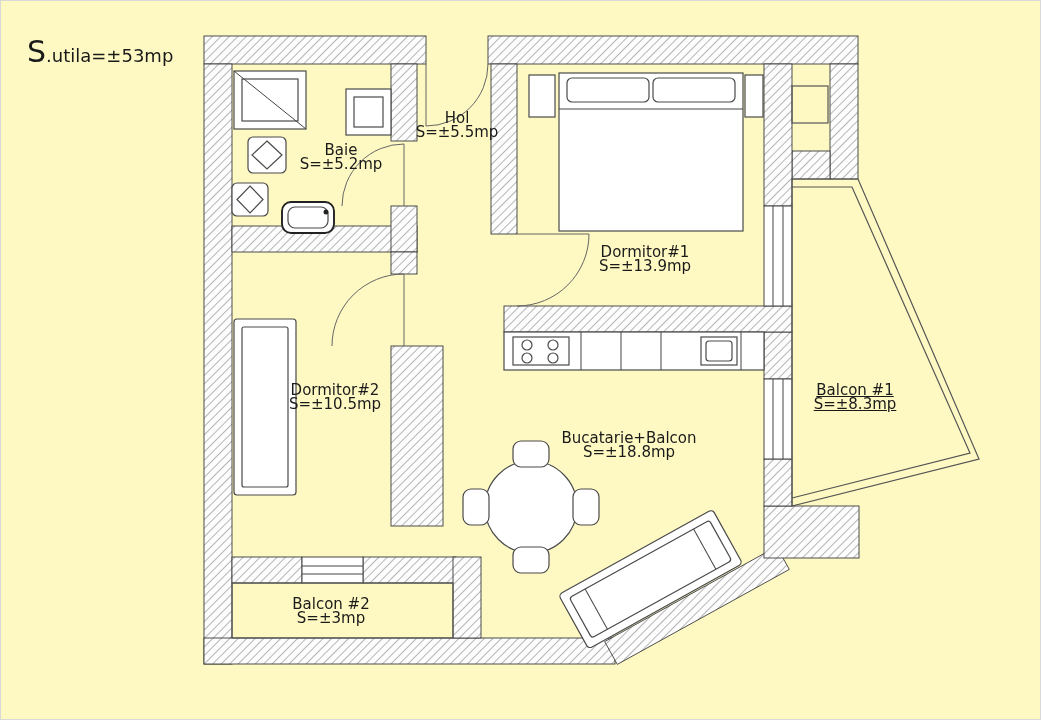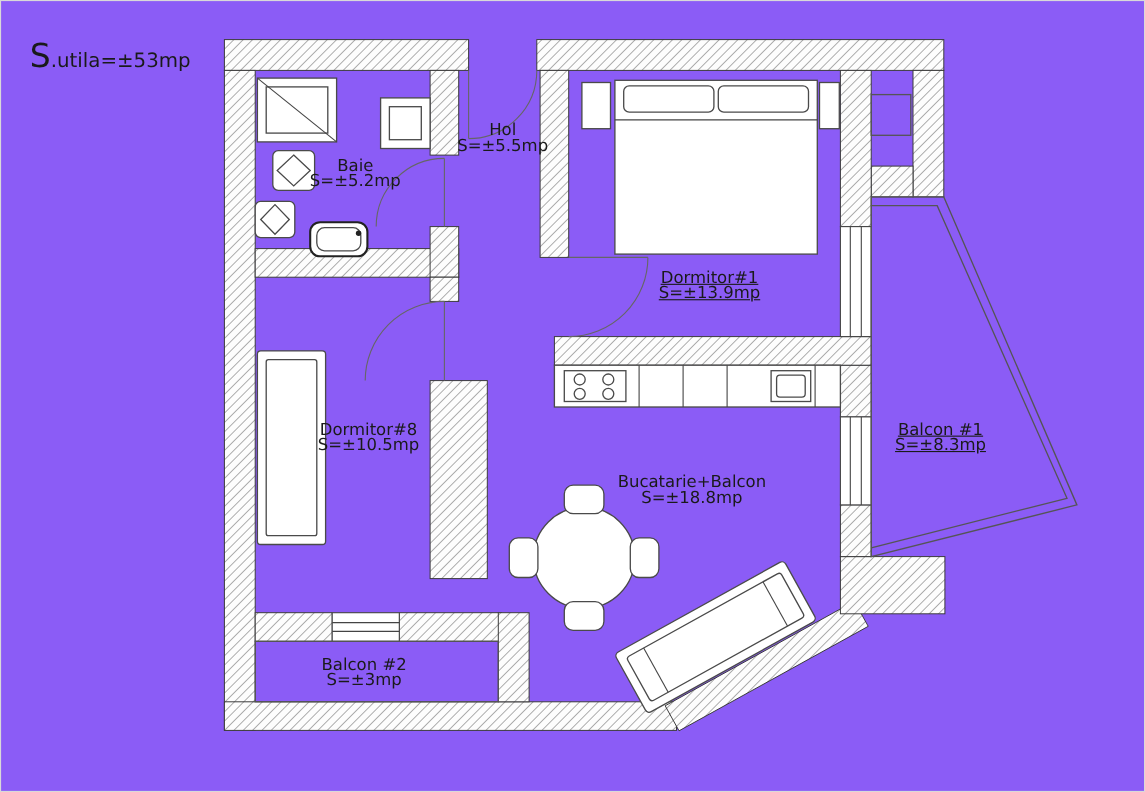--- a/index.html
+++ b/index.html
@@ -1,19 +1,19 @@
 <!DOCTYPE html>
 <html><head>
 <meta charset="utf-8">
 <style>
   html,body{margin:0;padding:0;background:#ffffff;}
   .stage{
     position:relative;
     width:1041px;height:720px;
-    background:#8b5cf6;
+    background:#fef9c3;
     border:1px solid #d9d9d9;
     box-sizing:border-box;
     overflow:hidden;
     font-family:"DejaVu Sans","Liberation Sans",sans-serif;
     color:#1a1a1a;
   }
   .plan-svg{position:absolute;left:0;top:0;width:1041px;height:720px;}
   .wall{fill:url(#hatch);stroke:#3a3a3a;stroke-width:0.9;}
   .thin{fill:none;stroke:#555;stroke-width:1.2;}
   .win{fill:#ffffff;stroke:#444;stroke-width:1;}
@@ -29,23 +29,23 @@
   .hdr-big{font-size:30px;}
   .hdr-small{font-size:18px;}
   .room-label{
     position:absolute;
     transform:translateX(-50%);
     text-align:center;
     font-size:15px;
     line-height:14px;
     white-space:nowrap;
   }
-  .lbl-baie{left:322px;top:142px;}
+  .lbl-baie{left:340px;top:142px;}
   .lbl-hol{left:456px;top:110px;}
-  .lbl-dorm1{left:644px;top:244px;text-decoration:underline;}
+  .lbl-dorm1{left:644px;top:244px;}
   .lbl-dorm2{left:334px;top:382px;}
   .lbl-living{left:628px;top:430px;}
   .lbl-balcon1{left:854px;top:382px;text-decoration:underline;}
   .lbl-balcon2{left:330px;top:596px;}
 </style>
 </head>
 <body>
 
 <div class="stage">
 
@@ -231,21 +231,21 @@
     <div>Hol</div>
     <div>S=±5.5mp</div>
   </div>
 
   <div class="room-label lbl-dorm1">
     <div>Dormitor#1</div>
     <div>S=±13.9mp</div>
   </div>
 
   <div class="room-label lbl-dorm2">
-    <div>Dormitor#8</div>
+    <div>Dormitor#2</div>
     <div>S=±10.5mp</div>
   </div>
 
   <div class="room-label lbl-living">
     <div>Bucatarie+Balcon</div>
     <div>S=±18.8mp</div>
   </div>
 
   <div class="room-label lbl-balcon1">
     <div>Balcon #1</div>

